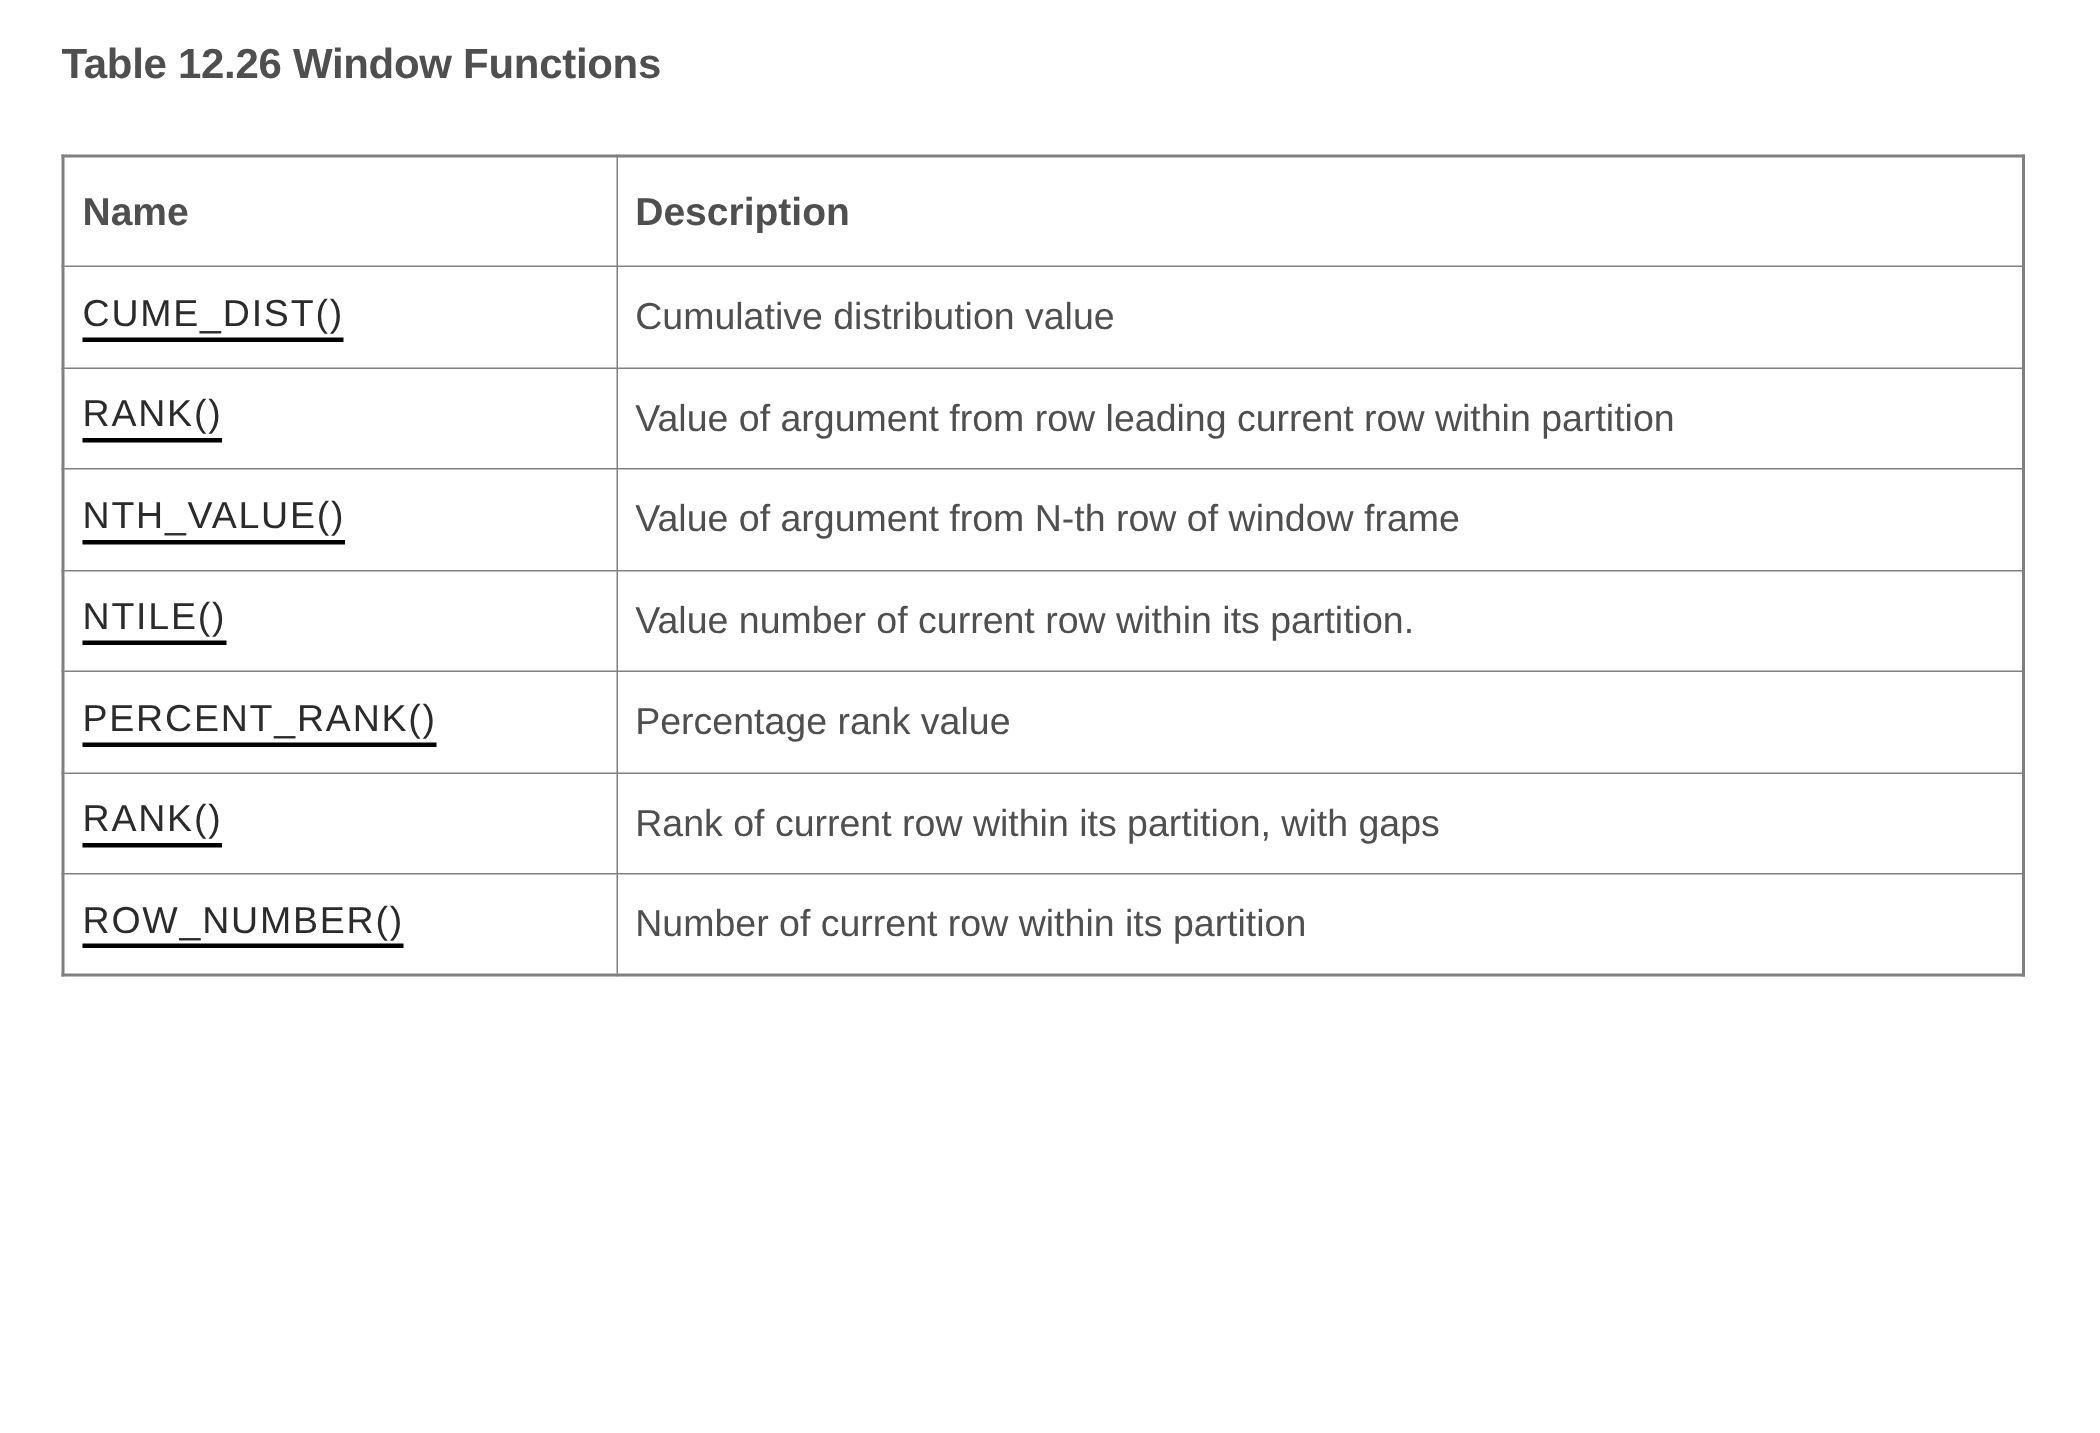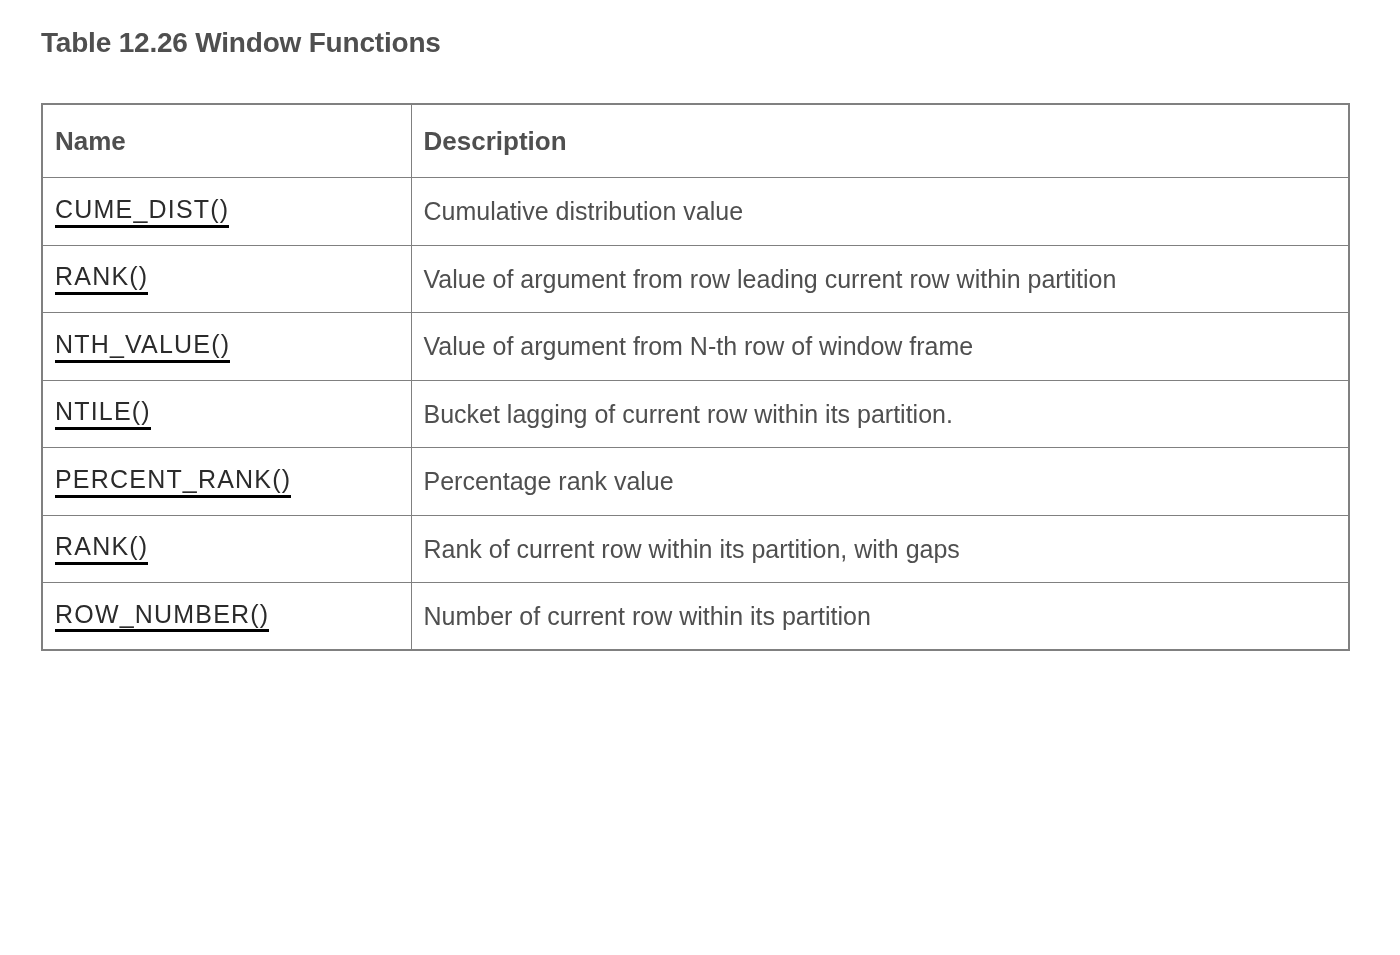--- a/index.html
+++ b/index.html
@@ -174,21 +174,21 @@
       </tr>
 
       <tr>
         <td>
           <div class="cell-inner">
             <a class="fn-link" href="#">NTILE()</a>
           </div>
         </td>
         <td>
           <div class="cell-inner">
-            <span class="desc-text">Bucket lagging of current row within its partition.</span>
+            <span class="desc-text">Value number of current row within its partition.</span>
           </div>
         </td>
       </tr>
 
       <tr>
         <td>
           <div class="cell-inner">
             <a class="fn-link" href="#">PERCENT_RANK()</a>
           </div>
         </td>

